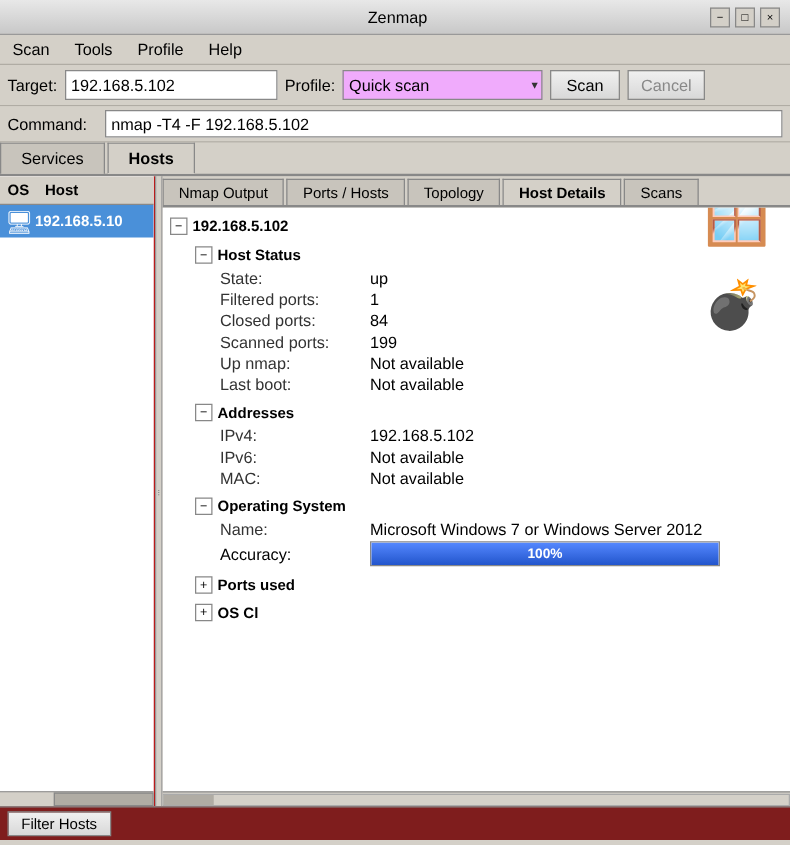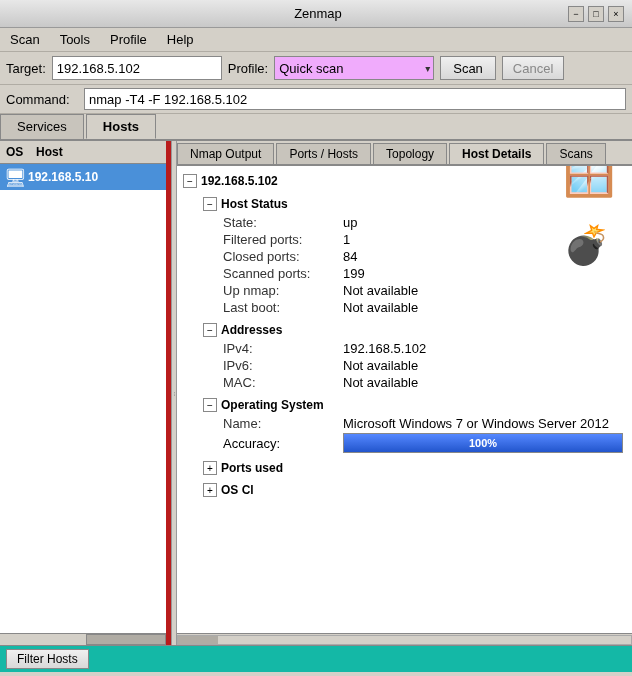--- a/index.html
+++ b/index.html
@@ -167,23 +167,23 @@
 
     
     .content-pane {
       display: flex;
       flex: 1;
       border-top: 1px solid #888;
     }
 
     
     .left-panel {
-      width: 171px;
+      width: 124px;
       background: white;
-      border-right: 5px solid #b91c1c;
+      border-right: 1px solid #b91c1c;
       display: flex;
       flex-direction: column;
       overflow: hidden;
     }
     .left-panel-header {
       display: flex;
       background: #d4d0c8;
       border-bottom: 1px solid #888;
       padding: 2px;
     }
@@ -353,21 +353,21 @@
     .ports-title {
       font-weight: bold;
       font-size: 12px;
     }
 
     
     .filter-hosts-bar {
       display: flex;
       align-items: center;
       padding: 3px 6px;
-      background: #14b8a6;
+      background: #7f1d1d;
       border-top: 1px solid #888;
     }
     .filter-hosts-btn {
       padding: 2px 10px;
       background: linear-gradient(to bottom, #f0f0f0, #d8d8d8);
       border: 1px solid #888;
       cursor: pointer;
       font-size: 12px;
     }
 

